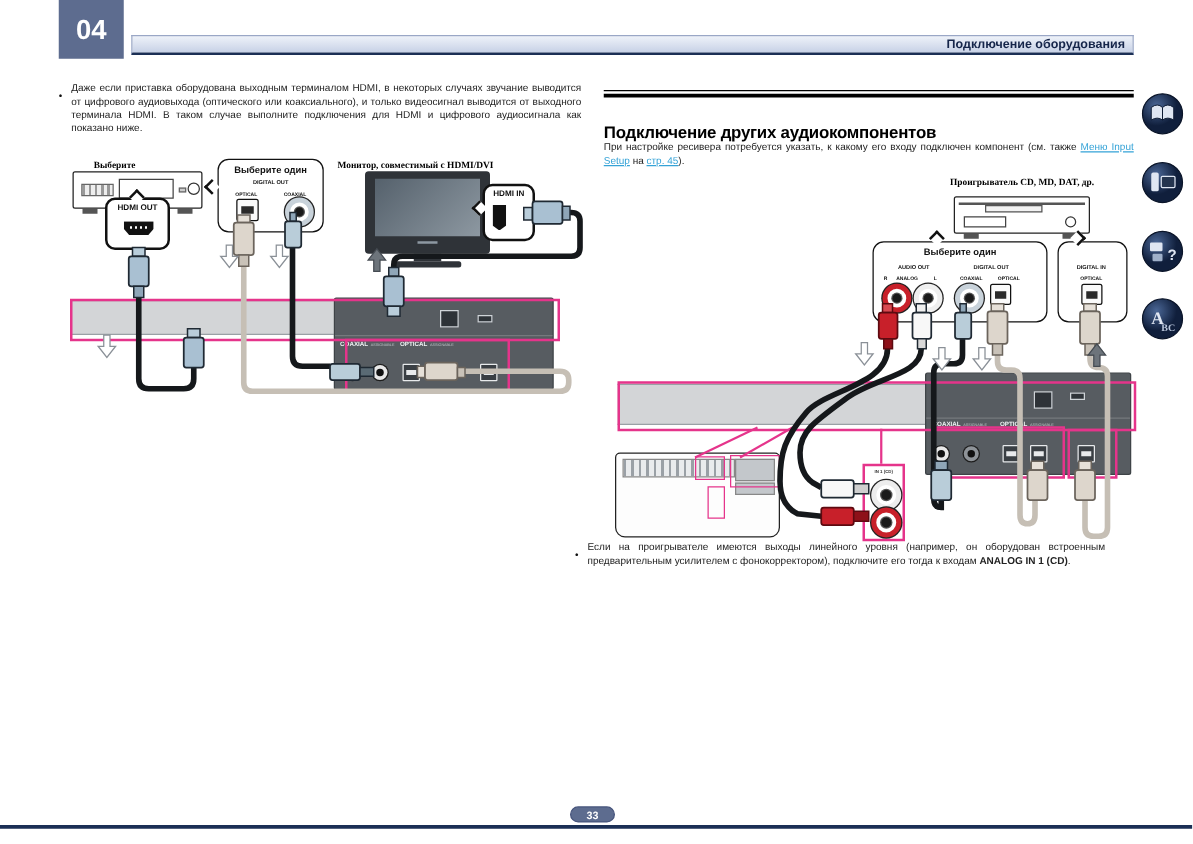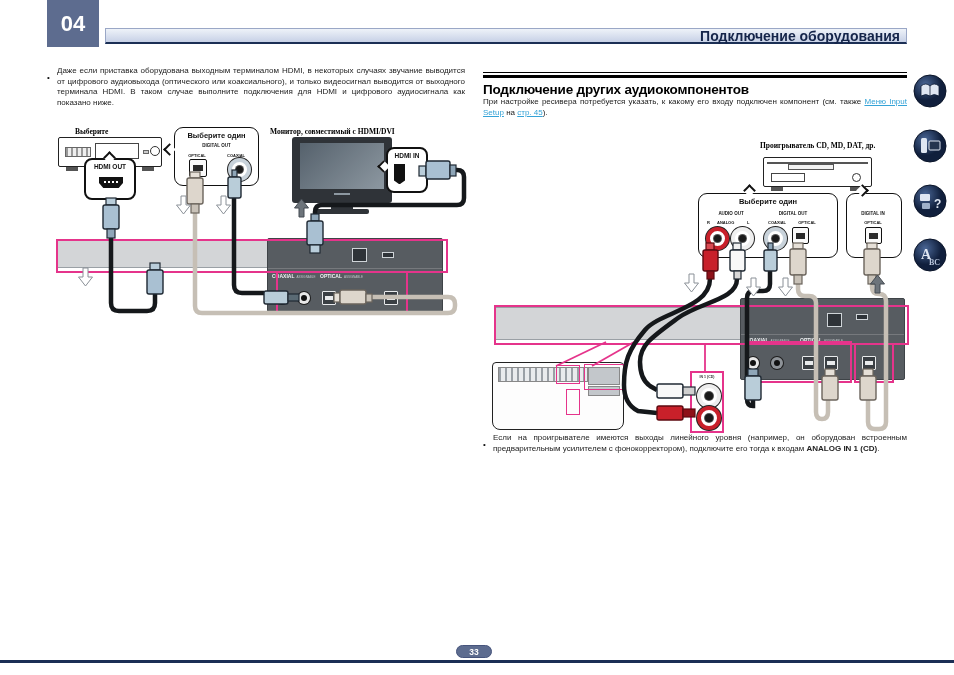--- a/index.html
+++ b/index.html
@@ -6,21 +6,21 @@
   .page{position:relative;width:954px;height:675px;background:#fff;overflow:hidden;
         font-family:"Liberation Sans",sans-serif;color:#111;}
   .abs{position:absolute;box-sizing:border-box;}
 
   
   .chapter-badge{left:47px;top:0;width:52px;height:47px;background:#5d6c8f;color:#fff;
     display:flex;align-items:center;justify-content:center;font-size:22px;font-weight:bold;}
   .header-bar{left:105px;top:28px;width:802px;height:16px;
     background:linear-gradient(#eef2f9,#c7d1e6);border:1px solid #9aa7c6;border-bottom:2px solid #1b2f55;
     display:flex;align-items:center;justify-content:flex-end;padding:0 6px;}
-  .header-title{font-size:14px;font-weight:bold;color:#15254a;}
+  .header-title{font-size:10px;font-weight:bold;color:#15254a;}
   .footer-line{left:0;top:660px;width:954px;height:3px;background:#1b2f55;}
   .page-pill{left:456px;top:645px;width:36px;height:13px;background:#5d6c8f;border:1px solid #46547c;
     border-radius:7px;color:#fff;font-size:8.5px;font-weight:bold;display:flex;align-items:center;justify-content:center;}
 
   
   .body-txt{font-size:8px;line-height:10.6px;color:#222;text-align:justify;}
   .note-row{display:flex;}
   .note-row .dot{width:10px;flex:none;}
   .note-row .dot::before{content:"•";font-size:8px;}
   h2.sec{margin:0;font-size:13.5px;font-weight:bold;color:#000;letter-spacing:-0.2px;}
@@ -183,21 +183,21 @@
   <div class="osq-sm" style="left:322px;top:291px;z-index:11;"></div>
   <div class="tinylab dk" style="left:378px;top:281px;width:20px;">OUT</div>
   <div class="osq-sm" style="left:384px;top:291px;z-index:11;"></div>
 
   <div class="pink" style="left:56px;top:239px;width:388px;height:30px;"></div>
   <div class="pink" style="left:276px;top:271px;width:128px;height:40px;"></div>
 
   <div class="abs" style="left:483px;top:72px;width:424px;">
     <div class="rule-thin"></div>
     <div class="rule-thick"></div>
-    <h2 class="sec" style="margin-top:4px;">Подключение других аудиокомпонентов</h2>
+    <h2 class="sec" style="margin-top:20px;">Подключение других аудиокомпонентов</h2>
     <div class="body-txt"><span>При настройке ресивера потребуется указать, к какому его входу подключен компонент (см. также </span><span class="lnk">Меню Input Setup</span><span> на </span><span class="lnk">стр. 45</span><span>).</span></div>
   </div>
 
   <div class="abs serif-label" style="left:760px;top:141px;">Проигрыватель CD, MD, DAT, др.</div>
   <div class="abs device" style="left:763px;top:157px;width:109px;height:30px;">
     <div class="abs" style="left:3px;top:4px;width:101px;height:1.5px;background:#555;"></div>
     <div class="abs" style="left:24px;top:6px;width:46px;height:6px;border:1px solid #555;background:#f2f2f2;"></div>
     <div class="abs" style="left:7px;top:15px;width:34px;height:9px;border:1px solid #444;background:#fff;"></div>
     <div class="abs" style="left:88px;top:15px;width:9px;height:9px;border:1.2px solid #333;border-radius:50%;"></div>
   </div>
@@ -286,21 +286,21 @@
   </div>
 
   <div class="abs device" style="left:492px;top:362px;width:132px;height:68px;border-radius:4px 4px 8px 8px;background:#fdfdfd;"></div>
   <div class="mini-strip" style="left:498px;top:367px;width:88px;height:13px;z-index:16;"></div>
   <div class="mini-block" style="left:588px;top:367px;width:30px;height:16px;z-index:16;"></div>
   <div class="mini-block" style="left:588px;top:386px;width:30px;height:8px;z-index:16;"></div>
   <div class="pink" style="left:556px;top:365px;width:22px;height:17px;border-width:1.5px;"></div>
   <div class="pink" style="left:584px;top:364px;width:38px;height:24px;border-width:1.5px;"></div>
   <div class="pink" style="left:566px;top:389px;width:12px;height:24px;border-width:1.5px;"></div>
 
-  <div class="abs" style="left:483px;top:433px;width:424px;">
+  <div class="abs" style="left:460px;top:433px;width:424px;">
     <div class="note-row">
       <span class="dot"></span>
       <span class="body-txt"><span>Если на проигрывателе имеются выходы линейного уровня (например, он оборудован встроенным предварительным усилителем с фонокорректором), подключите его тогда к входам </span><b class="inline">ANALOG IN 1 (CD)</b><span>.</span></span>
     </div>
   </div>
 
   <svg class="pinklines" width="954" height="675">
     <path d="M556,366 L606,342" stroke="#e5348b" stroke-width="1.8" fill="none"></path>
     <path d="M592,366 L634,342" stroke="#e5348b" stroke-width="1.8" fill="none"></path>
     <path d="M705,371 L705,343" stroke="#e5348b" stroke-width="1.8" fill="none"></path>

